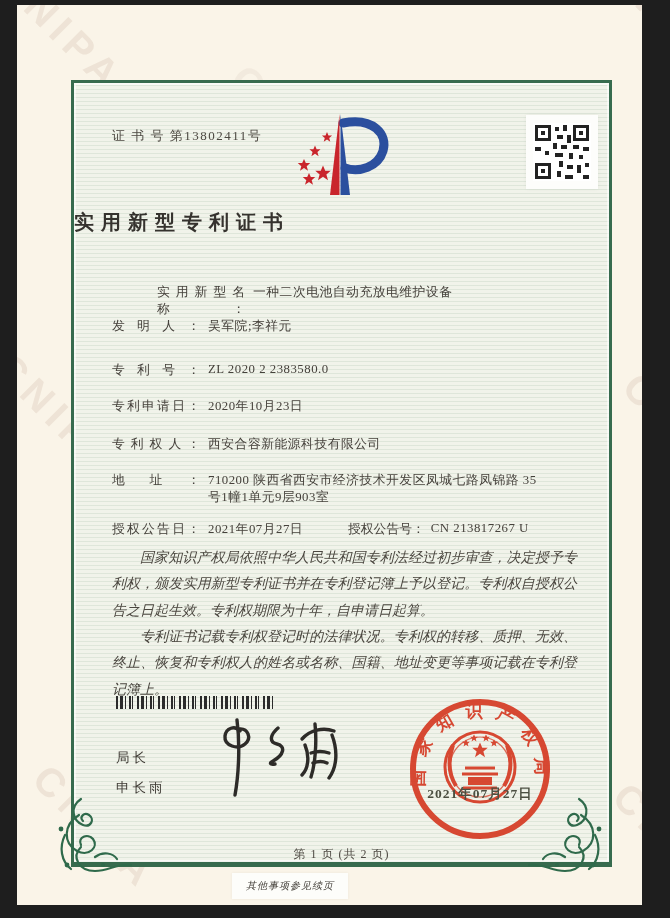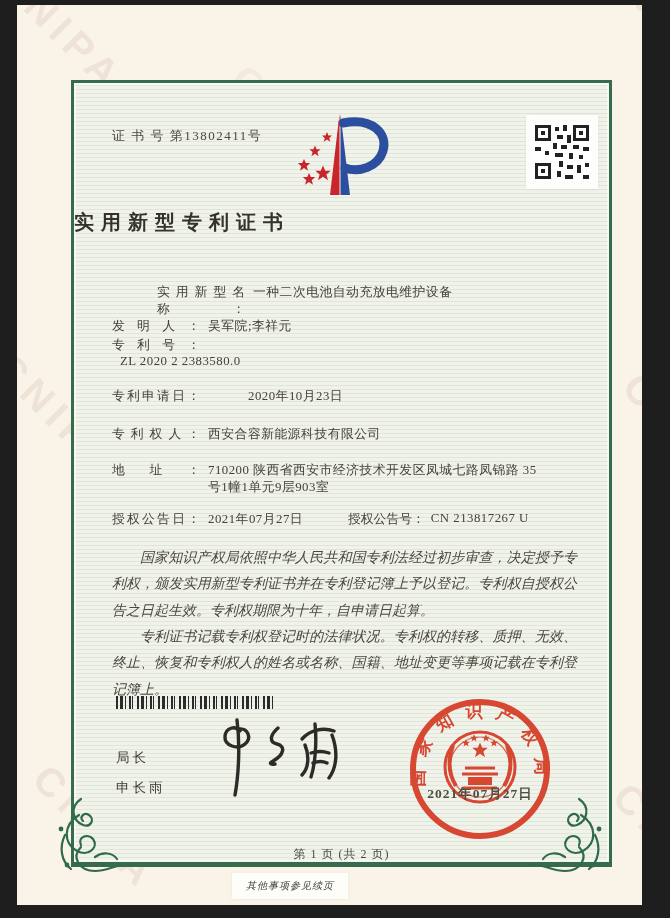--- a/index.html
+++ b/index.html
@@ -43,22 +43,22 @@
   }
   .fields{position:absolute;left:38px;right:28px;top:201px;font-size:12.8px;color:#45413b;}
   .frow{display:flex;align-items:flex-start;position:relative;}
   .flabel{
     width:88px;flex:none;text-align:justify;text-align-last:justify;
     color:#45413b;
   }
   .fval{flex:1;margin-left:8px;letter-spacing:0.5px;font-family:Liberation Serif, serif;}
   .r1{margin-top:0px;margin-left:45px;}
   .r2{}
-  .r3{margin-top:2px;flex-direction:column;}
-  .r4{margin-top:19px;gap:40px;}
+  .r3{margin-top:27px;}
+  .r4{margin-top:19px;}
   .r5{margin-top:21px;}
   .r6{margin-top:19px;}
   .r7{margin-top:15px;}
   .pairR{position:absolute;left:236px;top:0;display:flex;}
   .pairR .flabelR{flex:none;}
   .pairR .fvalR{margin-left:6px;letter-spacing:0.5px;}
   .legal{
     position:absolute;left:38px;right:32px;top:462px;
     font-size:14px;line-height:1.88;color:#4a463f;font-style:italic;
     text-align:justify;

